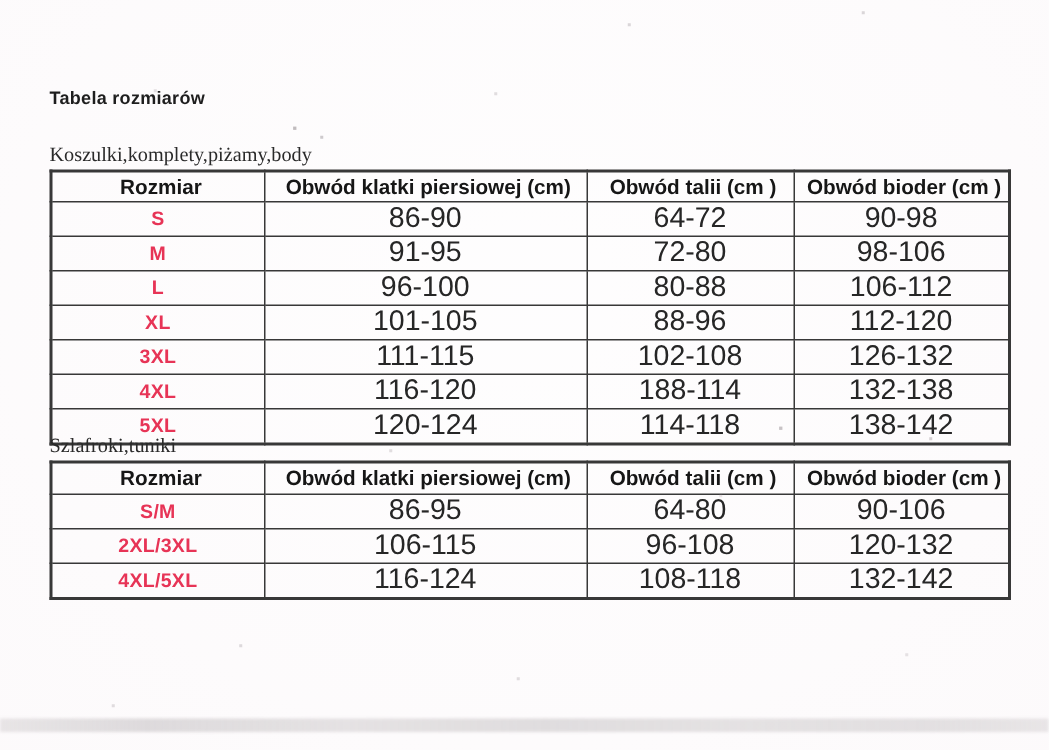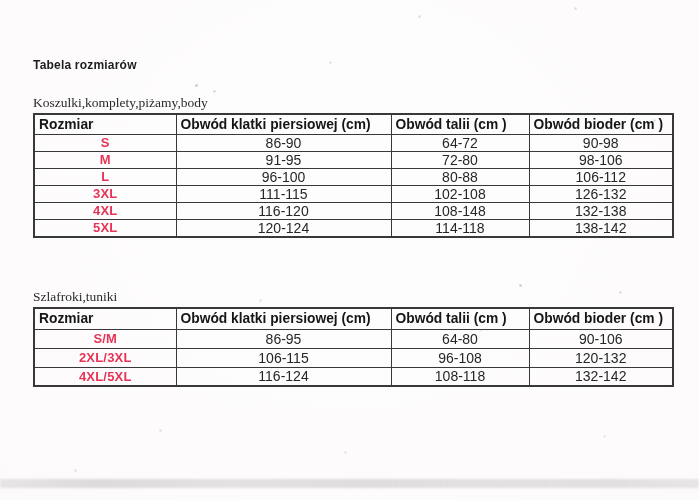--- a/index.html
+++ b/index.html
@@ -33,25 +33,25 @@
   }
   #table1 { top: 113px; }
   #table2 { top: 307px; }
 
   .size-table th, .size-table td {
     border: 1.6px solid var(--table-border, #383838);
     overflow: hidden; white-space: nowrap;
   }
   .size-table { border: 2px solid var(--table-border, #383838); }
   .size-table th {
-    text-align: left; font-size: 13.8px; font-weight: bold;
+    text-align: center; font-size: 13.8px; font-weight: bold;
     color: #161616; padding: 0 0 0 4px;
   }
   .size-table td {
-    text-align: center; font-size: 14px;
+    text-align: center; font-size: 19px;
     color: var(--body-text, #262626); padding: 0;
   }
   #table1 tr        { height: 17px; }
   #table1 tr.head   { height: 20px; }
   #table2 tr        { height: 19px; }
   #table2 tr.head   { height: 21px; }
 
   td.size-cell {
     color: var(--size-label, #e73456);
     font-weight: bold; font-size: 13px; letter-spacing: .2px;
@@ -121,29 +121,35 @@
       <td>72-80</td>
       <td>98-106</td>
     </tr>
     <tr>
       <td class="size-cell">L</td>
       <td>96-100</td>
       <td>80-88</td>
       <td>106-112</td>
     </tr>
     <tr>
+      <td class="size-cell">XL</td>
+      <td>101-105</td>
+      <td>88-96</td>
+      <td>112-120</td>
+    </tr>
+    <tr>
       <td class="size-cell">3XL</td>
       <td>111-115</td>
       <td>102-108</td>
       <td>126-132</td>
     </tr>
     <tr>
       <td class="size-cell">4XL</td>
       <td>116-120</td>
-      <td>108-148</td>
+      <td>188-114</td>
       <td>132-138</td>
     </tr>
     <tr>
       <td class="size-cell">5XL</td>
       <td>120-124</td>
       <td>114-118</td>
       <td>138-142</td>
     </tr>
   </tbody>
     </table>

